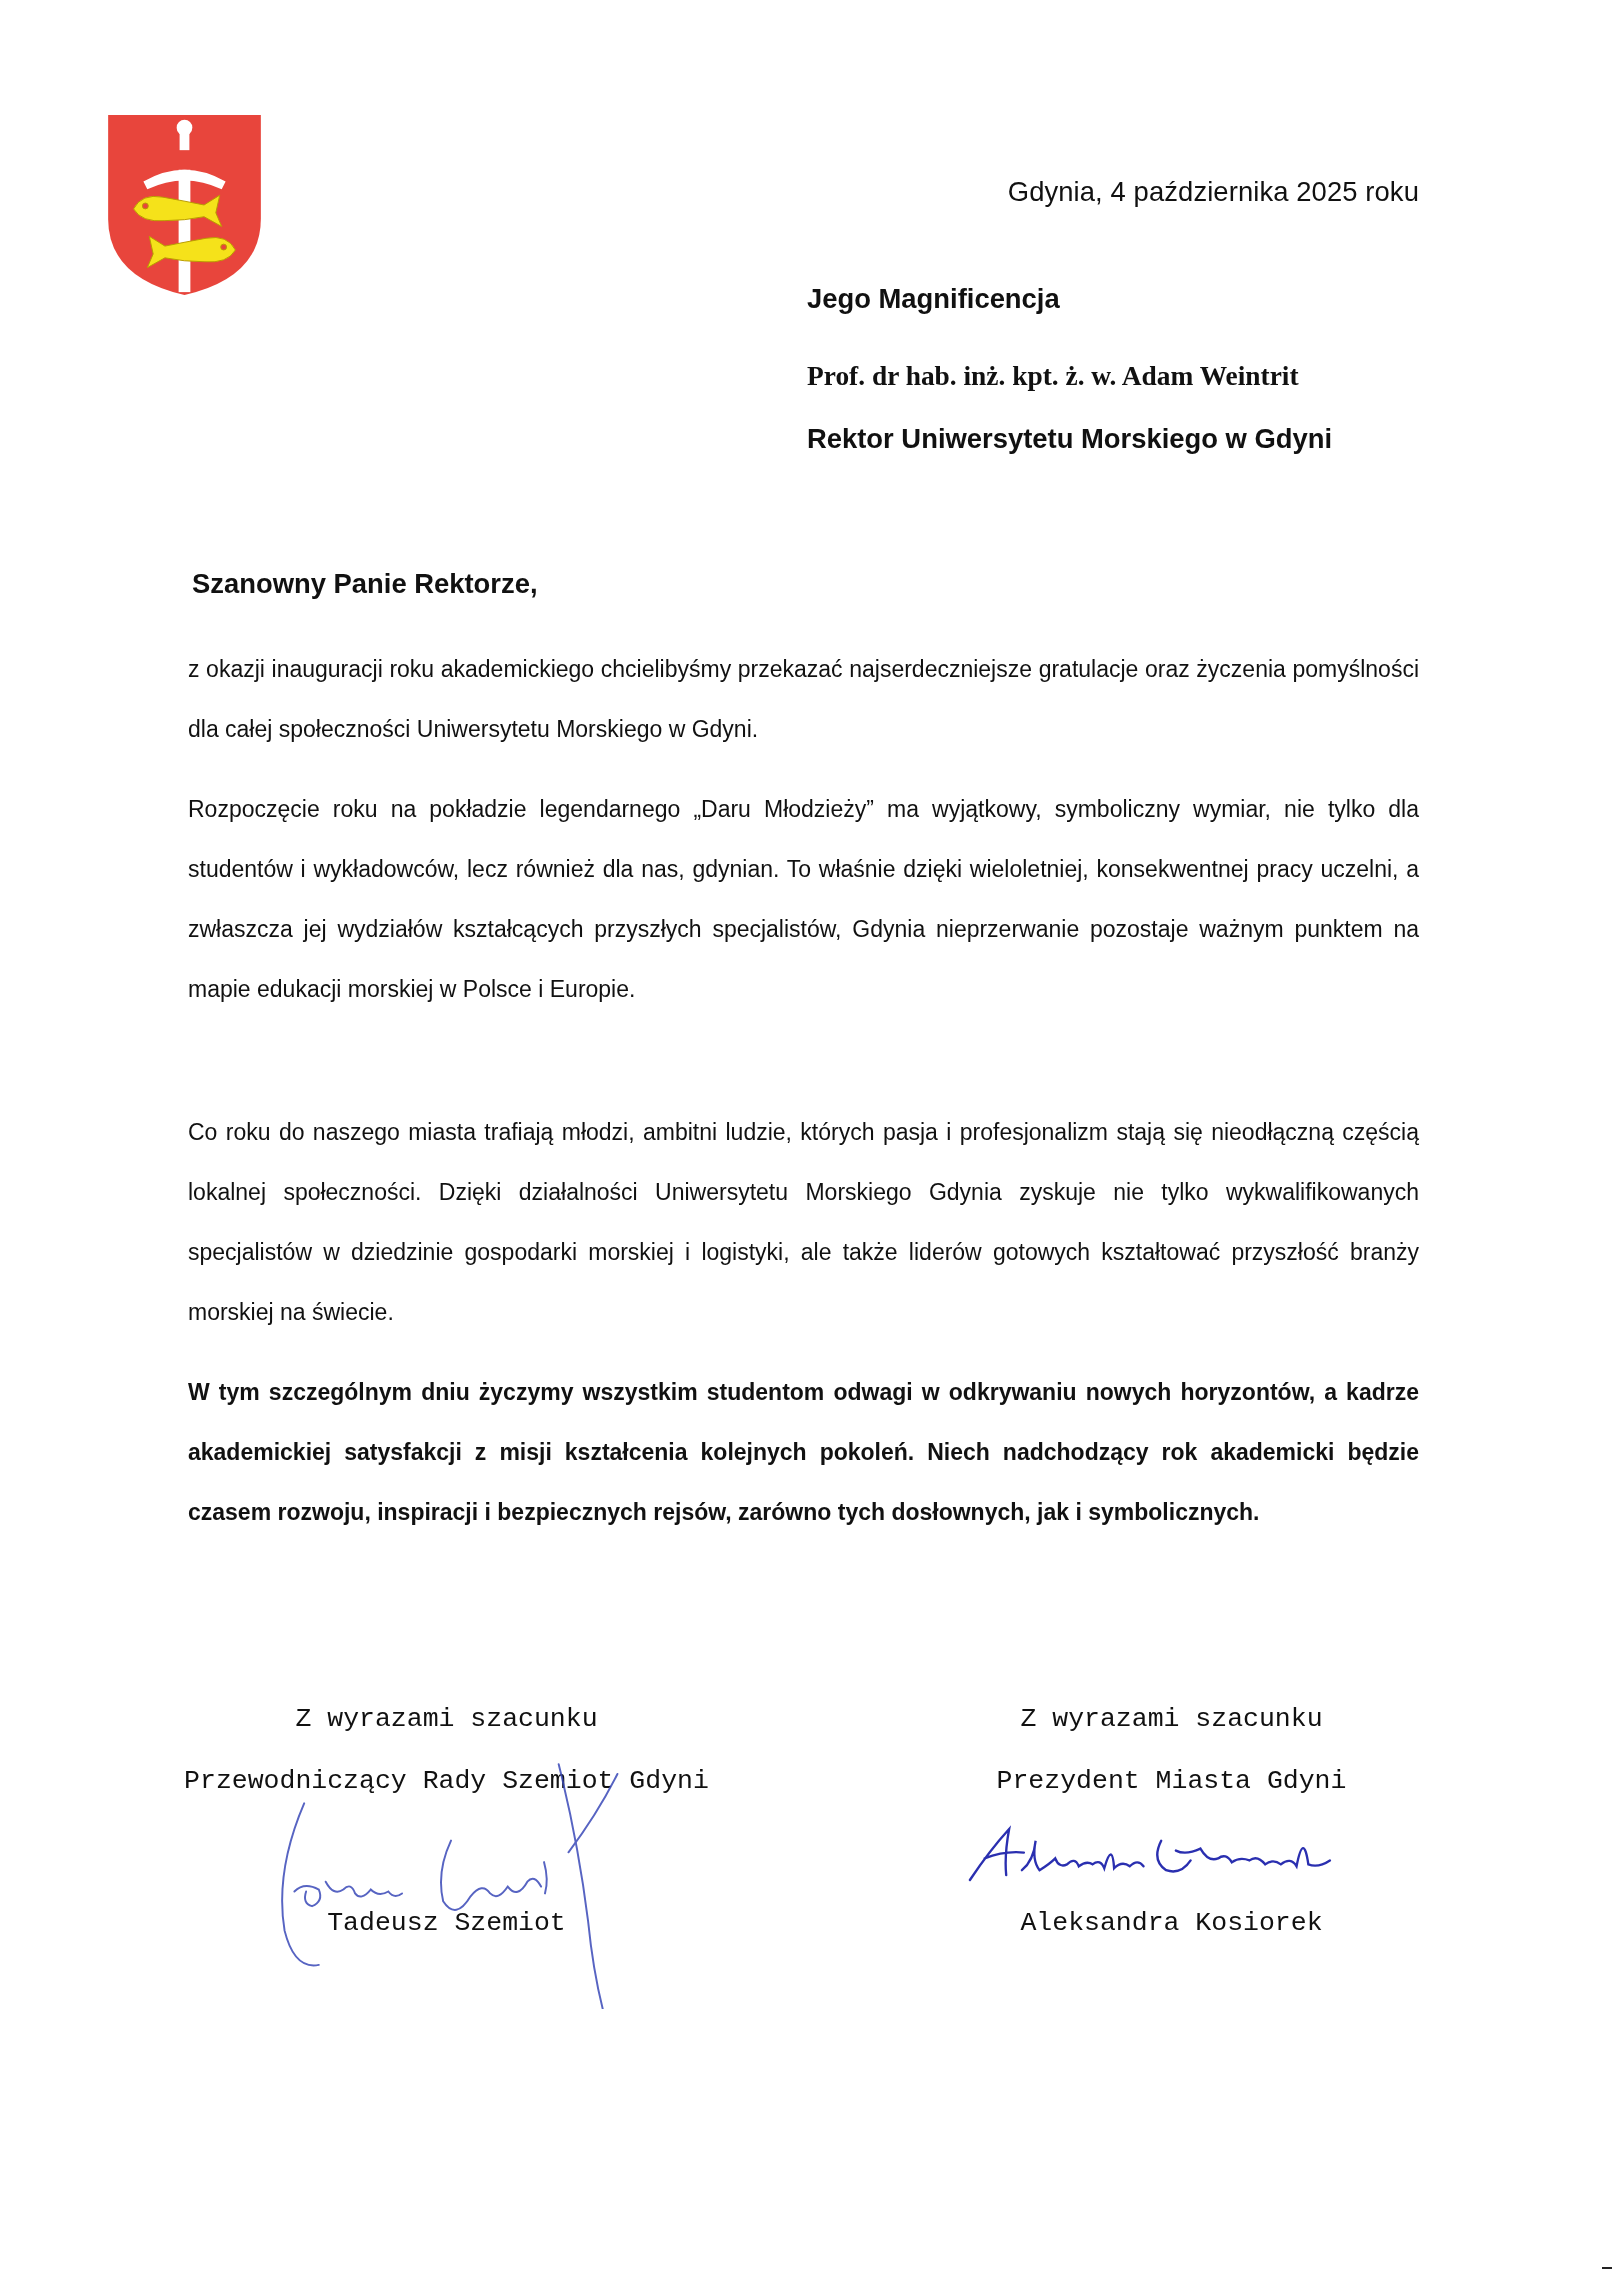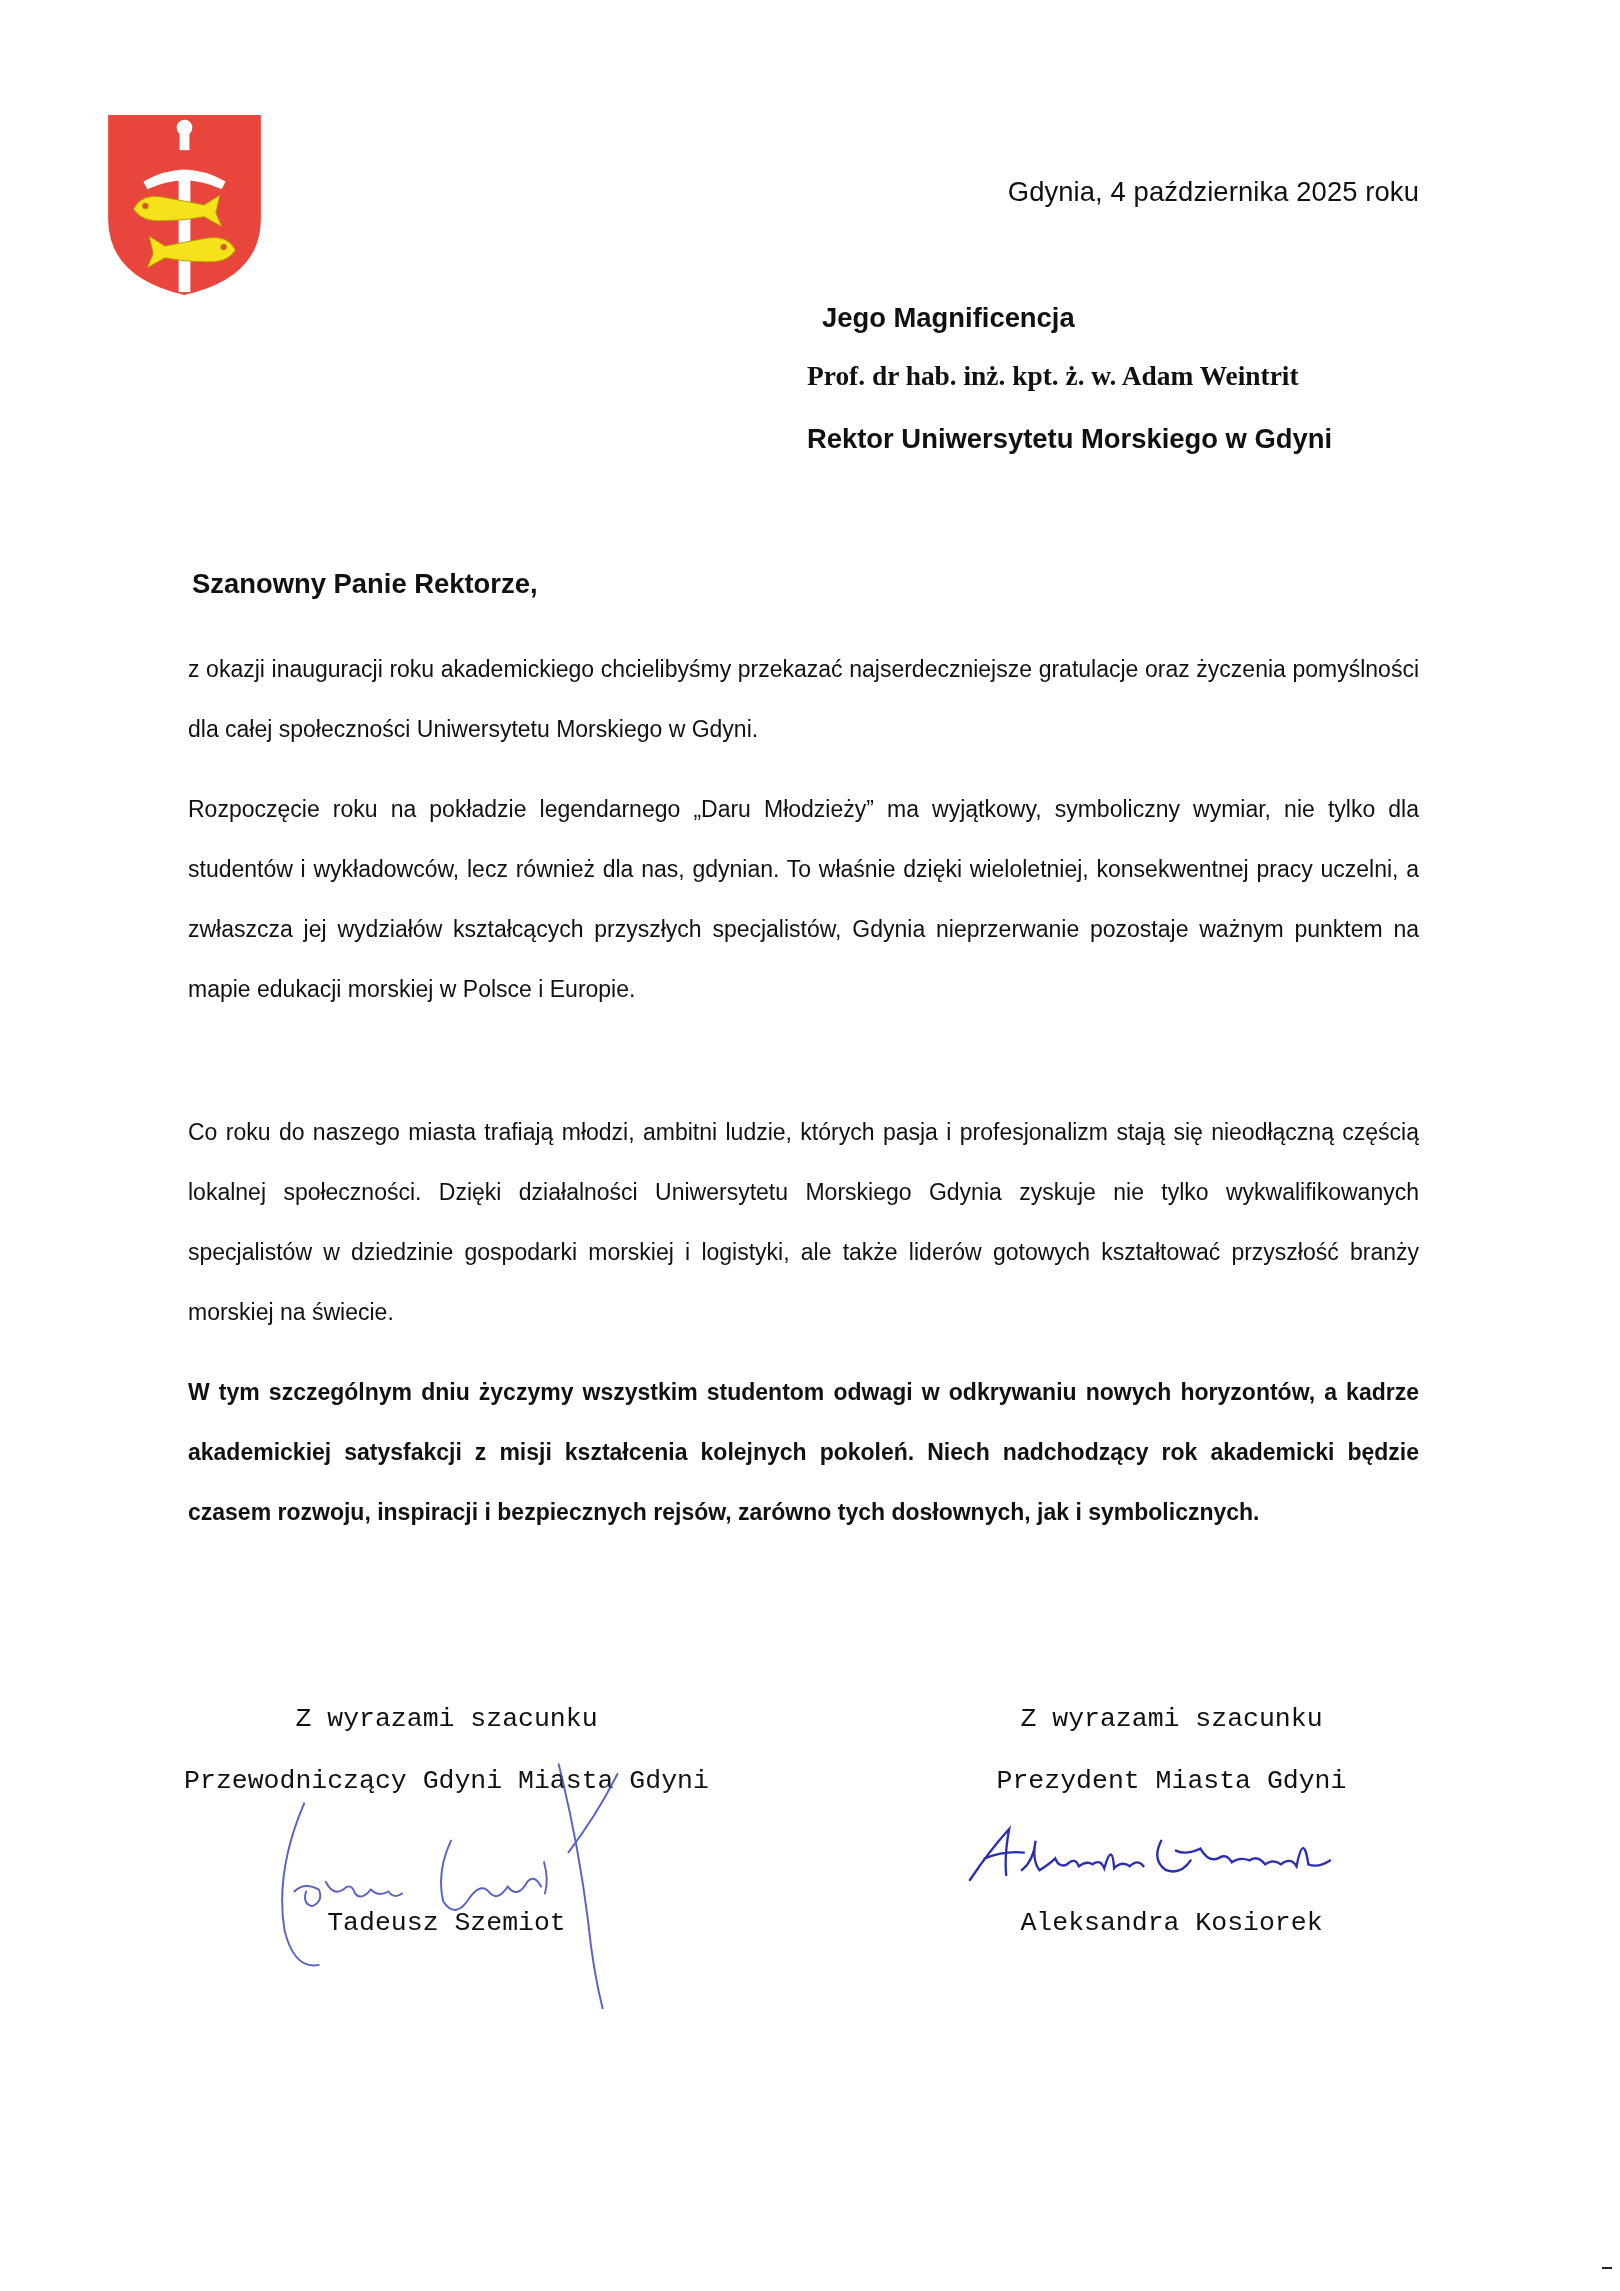--- a/index.html
+++ b/index.html
@@ -5,21 +5,21 @@
     html, body { margin: 0; padding: 0; background: #ffffff; }
     body {
       width: 1620px; height: 2292px; position: relative; overflow: hidden;
       font-family: "Liberation Sans", "DejaVu Sans", sans-serif;
       color: #111111;
     }
     .abs { position: absolute; }
     .crest { left: 106px; top: 111px; width: 157px; height: 186px; }
     .date { right: 201px; top: 176px; font-size: 27.4px; letter-spacing: 0.1px; white-space: nowrap; }
     .addr { left: 807px; font-size: 27.4px; font-weight: bold; white-space: nowrap; }
-    .addr1 { top: 302px; margin-left: 15px; }
+    .addr1 { top: 283px; }
     .addr2 { top: 361px; font-family: Liberation Serif, serif; }
     .addr3 { top: 423px; }
     .salutation { left: 192px; top: 568px; font-size: 27.4px; font-weight: bold; }
     .body-text {
       left: 188px; width: 1231px; font-size: 23px; line-height: 60px;
       text-align: justify; text-align-last: left;
     }
     .p1 { top: 639px; }
     .p2 { top: 779px; }
     .p3 { top: 1102px; }
@@ -62,21 +62,21 @@
 
 <div class="abs salutation">Szanowny Panie Rektorze,</div>
 
 <div class="abs body-text p1">z okazji inauguracji roku akademickiego chcielibyśmy przekazać najserdeczniejsze gratulacje oraz życzenia pomyślności dla całej społeczności Uniwersytetu Morskiego w Gdyni.</div>
 <div class="abs body-text p2">Rozpoczęcie roku na pokładzie legendarnego „Daru Młodzieży” ma wyjątkowy, symboliczny wymiar, nie tylko dla studentów i wykładowców, lecz również dla nas, gdynian. To właśnie dzięki wieloletniej, konsekwentnej pracy uczelni, a zwłaszcza jej wydziałów kształcących przyszłych specjalistów, Gdynia nieprzerwanie pozostaje ważnym punktem na mapie edukacji morskiej w Polsce i Europie.</div>
 <div class="abs body-text p3">Co roku do naszego miasta trafiają młodzi, ambitni ludzie, których pasja i profesjonalizm stają się nieodłączną częścią lokalnej społeczności. Dzięki działalności Uniwersytetu Morskiego Gdynia zyskuje nie tylko wykwalifikowanych specjalistów w dziedzinie gospodarki morskiej i logistyki, ale także liderów gotowych kształtować przyszłość branży morskiej na świecie.</div>
 <div class="abs body-text p4">W tym szczególnym dniu życzymy wszystkim studentom odwagi w odkrywaniu nowych horyzontów, a kadrze akademickiej satysfakcji z misji kształcenia kolejnych pokoleń. Niech nadchodzący rok akademicki będzie czasem rozwoju, inspiracji i bezpiecznych rejsów, zarówno tych dosłownych, jak i symbolicznych.</div>
 
 <div class="abs sig-block sig-left">
   <div class="sig-line">Z wyrazami szacunku</div>
-  <div class="sig-line">Przewodniczący Gdyni Miasta Gdyni</div>
+  <div class="sig-line">Przewodniczący Rady Szemiot Gdyni</div>
   <div class="sig-gap"></div>
   <div class="sig-line">Tadeusz Szemiot</div>
 </div>
 <svg class="signature-svg" style="left:265px; top:1725px;" width="372" height="284" viewBox="0 0 380 290">
   <g fill="none" stroke="#3a49b8" stroke-width="2" stroke-linecap="round" opacity="0.85">
     <path d="M40 80 Q10 150 20 210 Q30 250 55 245"></path>
     <path d="M30 170 Q40 160 55 168 Q60 180 48 185 Q38 182 42 170 M62 160 Q70 175 80 168 Q88 160 92 172 Q98 180 108 168 Q116 176 126 170 Q132 178 140 172"></path>
     <path d="M190 118 Q175 150 182 180 Q195 200 210 175 Q222 160 230 172 Q238 180 248 165 Q258 178 268 160 Q275 152 282 165"></path>
     <path d="M285 140 Q290 158 286 172"></path>
     <path d="M300 40 Q320 120 330 200 Q335 250 345 290"></path>

